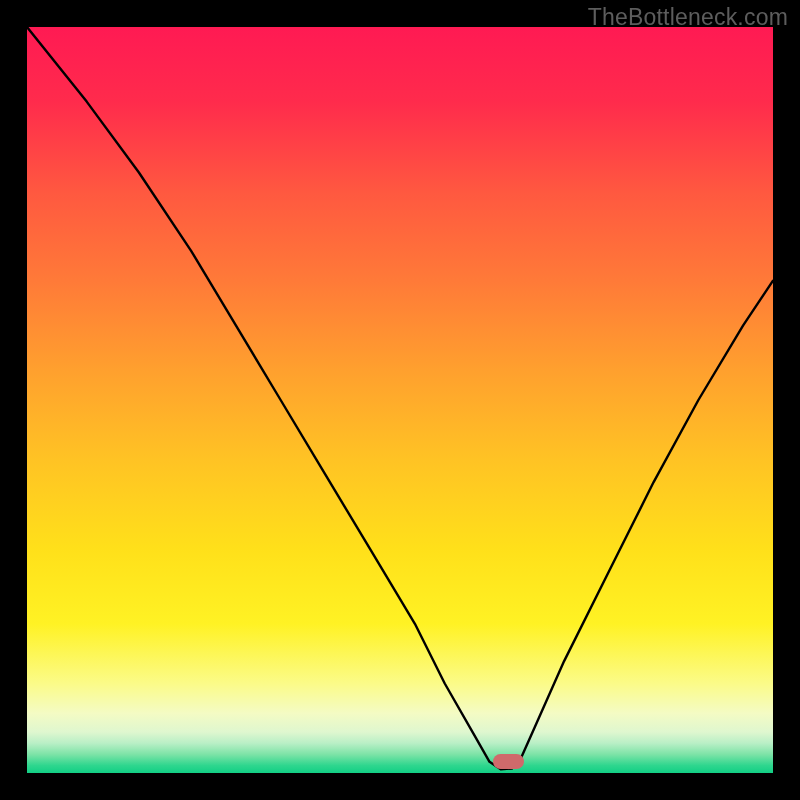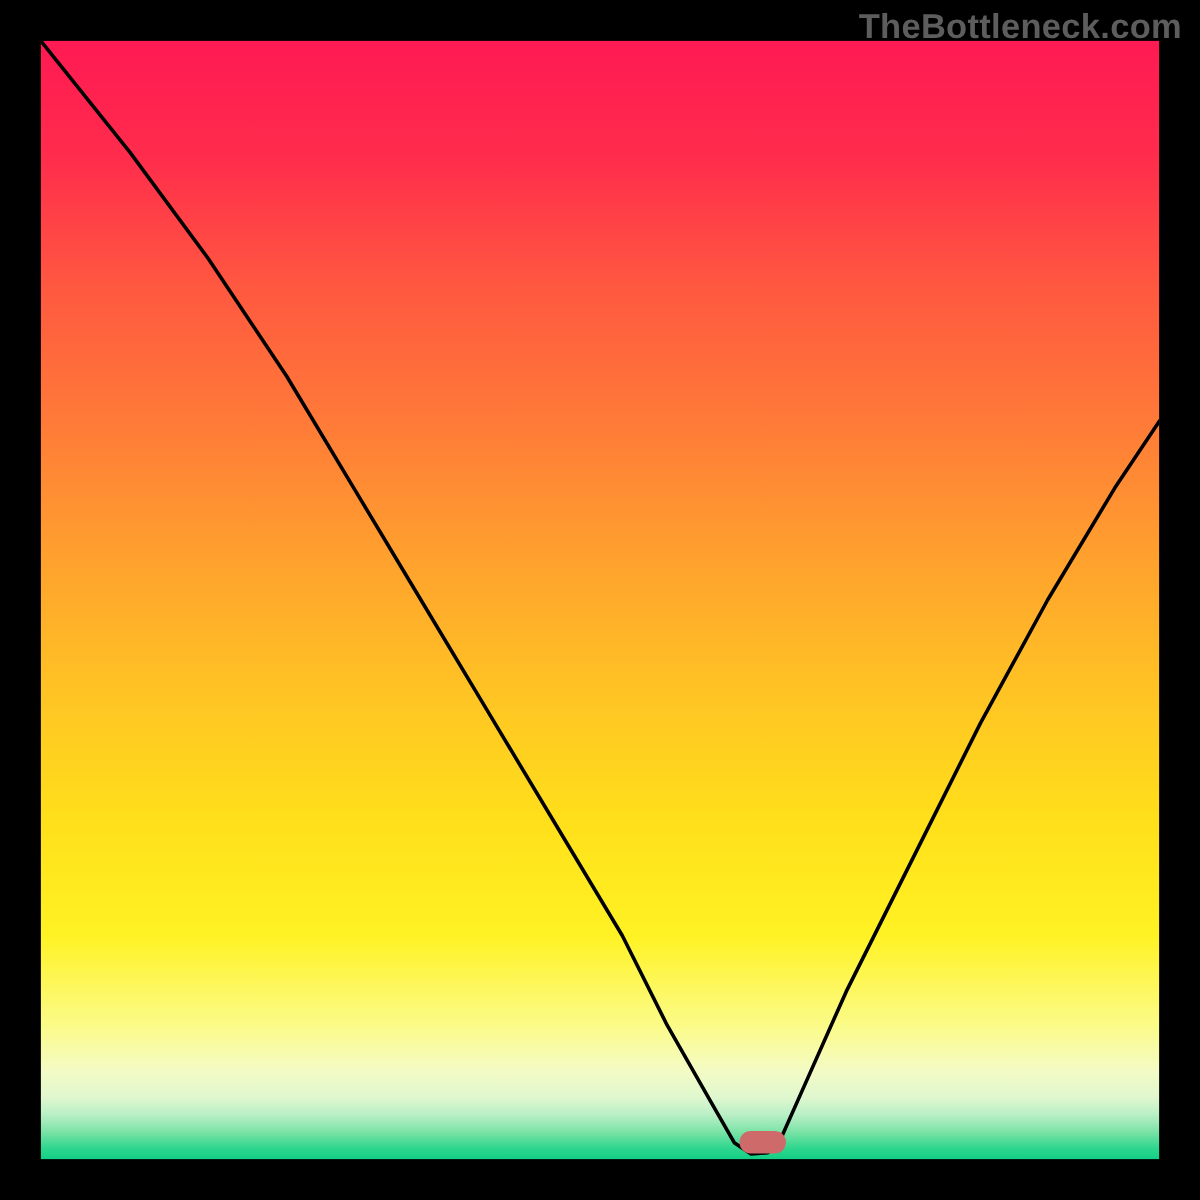--- a/index.html
+++ b/index.html
@@ -37,21 +37,21 @@
     position: absolute;
     background: #cf6a6b;
     border-radius: 999px;
   }
   .watermark {
     position: absolute;
     top: 4px;
     right: 12px;
     color: #5d5d5d;
     font-size: 23px;
-    font-weight: 700;
+    font-weight: 400;
     letter-spacing: 0.2px;
     user-select: none;
   }
 </style>
 </head>
 <body>
 
 <div class="frame">
 
   <div class="plot">

